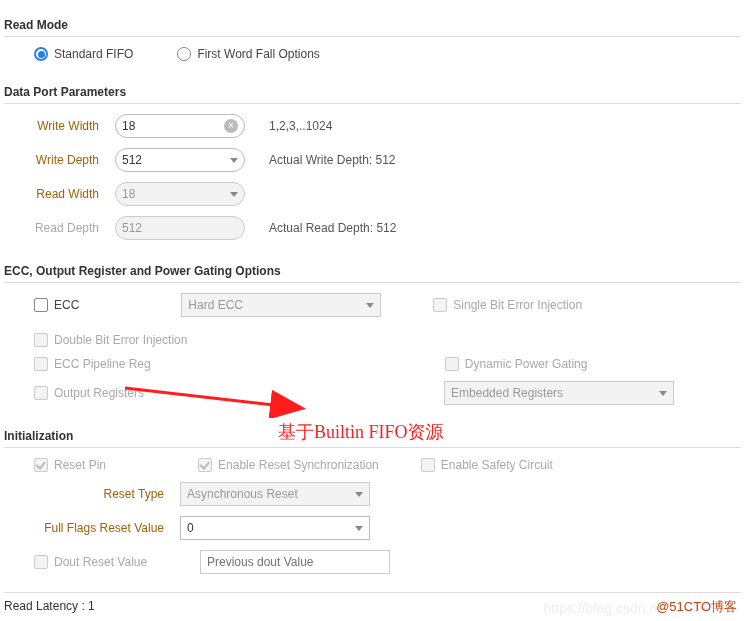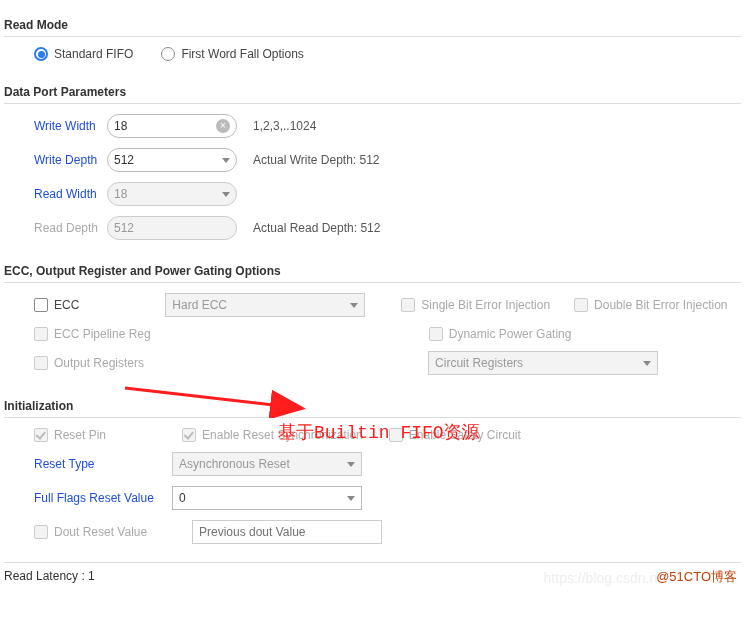--- a/index.html
+++ b/index.html
@@ -20,26 +20,27 @@
     padding-bottom: 4px;
     border-bottom: 1px solid #ddd;
   }
   .section-body {
     padding: 10px 6px 4px 30px;
   }
   .row {
     display: flex;
     align-items: center;
     margin-bottom: 10px;
-    gap: 8px;
+    gap: 16px;
     flex-wrap: wrap;
+    text-align: right;
   }
   .field-label {
     width: 65px;
-    color: #1d4ed8;
+    color: #a16207;
     font-size: 12px;
   }
   .field-label.disabled { color: #aaa; }
   .select, .text-input {
     height: 24px;
     border: 1px solid #bbb;
     background: #fff;
     font-size: 12px;
     padding: 0 6px;
     display: inline-flex;
@@ -91,21 +92,21 @@
   .checkbox.disabled{color:#aaa;}
   .checkbox.disabled .c{border-color:#ccc;background:#f3f3f3;}
   .checkbox.disabled .c.on::after{border-color:#bbb;}
   .mini-hr{border:none;border-top:1px solid #ddd;margin:4px 0;}
   .foot{font-size:12px;color:#333;margin-top:6px;}
   .arrow-overlay{
     position:absolute;pointer-events:none;left:120px;top:368px;
   }
   .annot{
     position:absolute;left:278px;top:420px;color:#ff1d1d;font-size:18px;pointer-events:none;
-    font-family:Liberation Mono, monospace;
+    font-family:Liberation Serif, serif;
   }
   .wm1{position:absolute;right:80px;bottom:5px;color:#eee;font-size:14px;}
   .wm2{position:absolute;right:8px;bottom:5px;color:#c2410c;font-size:13px;}
 </style>
 </head>
 <body>
 
 <div class="section-title">Read Mode</div>
 <div class="section-body">
   <div class="row">
@@ -190,21 +191,21 @@
       <span>Dynamic Power Gating</span>
     </label>
   </div>
   <div class="row">
     <label class="checkbox disabled">
       <span class="c"></span>
       <span>Output Registers</span>
     </label>
     <span style="width:268px"></span>
     <div class="select disabled" style="width:230px">
-      <span>Circuit Registers</span>
+      <span>Embedded Registers</span>
       <span class="chev"></span>
     </div>
   </div>
 </div>
 
 <div class="section-title">Initialization</div>
 <div class="section-body">
   <div class="row">
     <label class="checkbox disabled">
       <span class="c on"></span>

